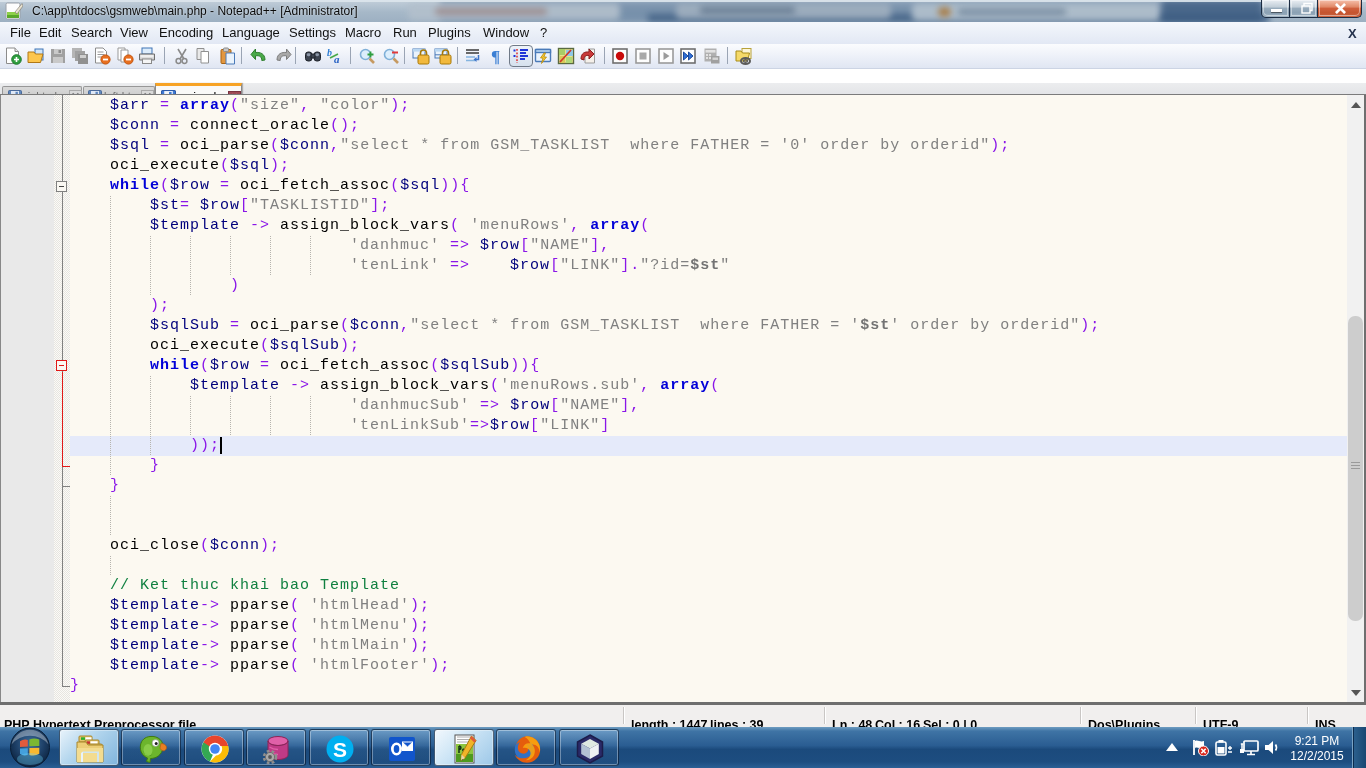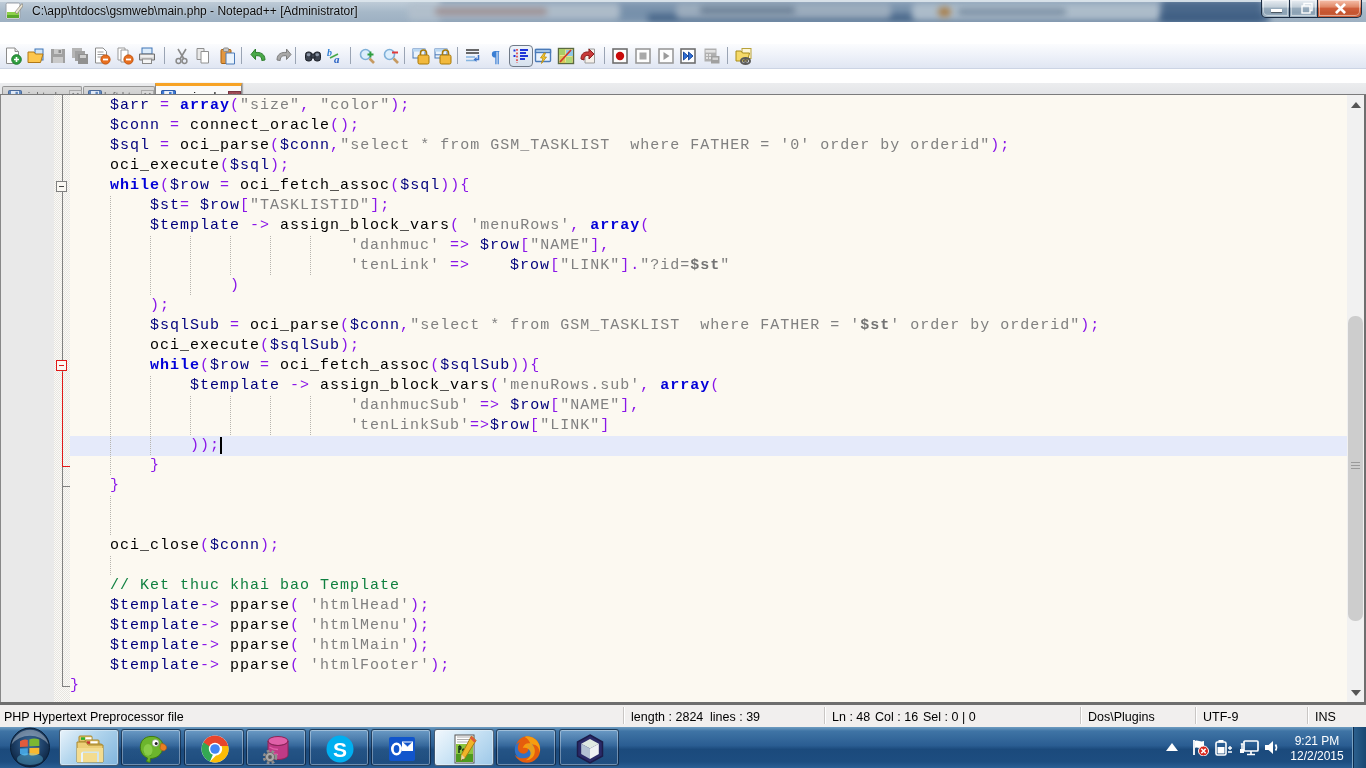--- a/index.html
+++ b/index.html
@@ -78,21 +78,21 @@
 
   
   #vscroll{position:absolute;left:1347px;top:0;width:17px;height:608px;background:#f1f1f1;}
   #vthumb{position:absolute;left:1px;top:221px;width:15px;height:305px;background:#cdcdcd;border-radius:7px;}
   .sarrow{position:absolute;left:4px;width:0;height:0;border-left:5px solid transparent;border-right:5px solid transparent;}
   #editor-rightedge{position:absolute;left:1364px;top:0;width:2px;height:608px;background:#6f6f6f;}
 
   
   #statusbar{left:0;top:702px;width:1366px;height:25px;background:#f1efee;
     border-top:3px solid #6e6e6e;box-sizing:border-box;font-size:12.5px;color:#000;}
-  #statusbar span{position:absolute;top:5px;}
+  #statusbar span{position:absolute;top:13px;font-weight:bold;}
   .ssep{position:absolute;top:2px;width:1px;height:17px;background:#c9c6c4;border-right:1px solid #fff;}
 
   
   #taskbar{left:0;top:727px;width:1366px;height:41px;
     background:linear-gradient(#6f9dc1 0%,#3f74a5 10%,#2a5d92 45%,#1b4a7c 55%,#1d4d80 85%,#2a5f95 100%);}
   .tbtn{position:absolute;top:2px;width:60px;height:37px;border-radius:3px;
     border:1px solid rgba(8,25,48,.65);box-sizing:border-box;
     background:linear-gradient(rgba(160,200,235,.45),rgba(70,120,170,.25) 50%,rgba(30,70,115,.25));
     box-shadow:inset 0 0 0 1px rgba(255,255,255,.35);}
   .tbtn svg{position:absolute;left:13px;top:2px;}
@@ -136,20 +136,35 @@
         </div>
       <div id="btn-close" class="wbtn">
           <div class="inner"></div>
         <svg width="45" height="17" style="position:absolute;left:0;top:0">
             <path d="M18 4 L27 13 M27 4 L18 13" stroke="#fff" stroke-width="2.6"></path>
             <path d="M18 4 L27 13 M27 4 L18 13" stroke="#ffffff" stroke-width="1.6"></path>
           </svg>
         </div>
     </div>
   </div>
+  <div id="menubar" class="abs">
+    <span style="left:10px">File</span>
+      <span style="left:39px">Edit</span>
+    <span style="left:71px">Search</span>
+      <span style="left:120px">View</span>
+    <span style="left:159px">Encoding</span>
+      <span style="left:222px">Language</span>
+    <span style="left:289px">Settings</span>
+      <span style="left:345px">Macro</span>
+    <span style="left:393px">Run</span>
+      <span style="left:428px">Plugins</span>
+    <span style="left:483px">Window</span>
+      <span style="left:540px">?</span>
+    <span style="left:1348px;top:4px;color:#24324d;font-weight:bold;font-size:13px">X</span>
+  </div>
   <div id="toolbar" class="abs">
     <svg class="ticon" style="left:4px" viewBox="0 0 18 18">
         <path d="M2.5 1 L11 1 L14.5 4.5 L14.5 16.5 L2.5 16.5 Z" fill="#fff" stroke="#8c8c8c"></path>
         <path d="M11 1 L11 4.5 L14.5 4.5" fill="#e6e6e6" stroke="#8c8c8c"></path>
         <circle cx="12.5" cy="12.5" r="4.8" fill="#2f9e3f" stroke="#1c7a2c"></circle>
         <path d="M12.5 10 v5 M10 12.5 h5" stroke="#fff" stroke-width="1.6"></path>
       </svg>
     <svg class="ticon" style="left:27px" viewBox="0 0 18 18">
         <rect x="8" y="2" width="8" height="11" fill="#cfe4f7" stroke="#3f74b5"></rect>
         <path d="M1 5 L7 5 L8.5 7 L16 7 L13.5 15.5 L1 15.5 Z" fill="#fdc64e" stroke="#b07818"></path>
@@ -430,21 +445,21 @@
       <div id="vthumb">
           <div style="position:absolute;left:3px;top:146px;width:9px;height:1px;background:#9a9a9a;box-shadow:0 3px 0 #9a9a9a,0 6px 0 #9a9a9a"></div>
         </div>
       <div class="sarrow" style="top:595px;border-top:6px solid #555"></div>
     </div>
     <div id="editor-rightedge"></div>
   </div>
   <div id="statusbar" class="abs">
     <span style="left:4px">PHP Hypertext Preprocessor file</span>
     <div class="ssep" style="left:623px"></div>
-    <span style="left:631px">length : 2824</span>
+    <span style="left:631px">length : 1447</span>
       <span style="left:710px">lines : 39</span>
     <div class="ssep" style="left:824px"></div>
     <span style="left:832px">Ln : 48</span>
       <span style="left:875px">Col : 16</span>
       <span style="left:923px">Sel : 0 | 0</span>
     <div class="ssep" style="left:1080px"></div>
     <span style="left:1088px">Dos\Plugins</span>
     <div class="ssep" style="left:1195px"></div>
     <span style="left:1203px">UTF-9</span>
     <div class="ssep" style="left:1307px"></div>

